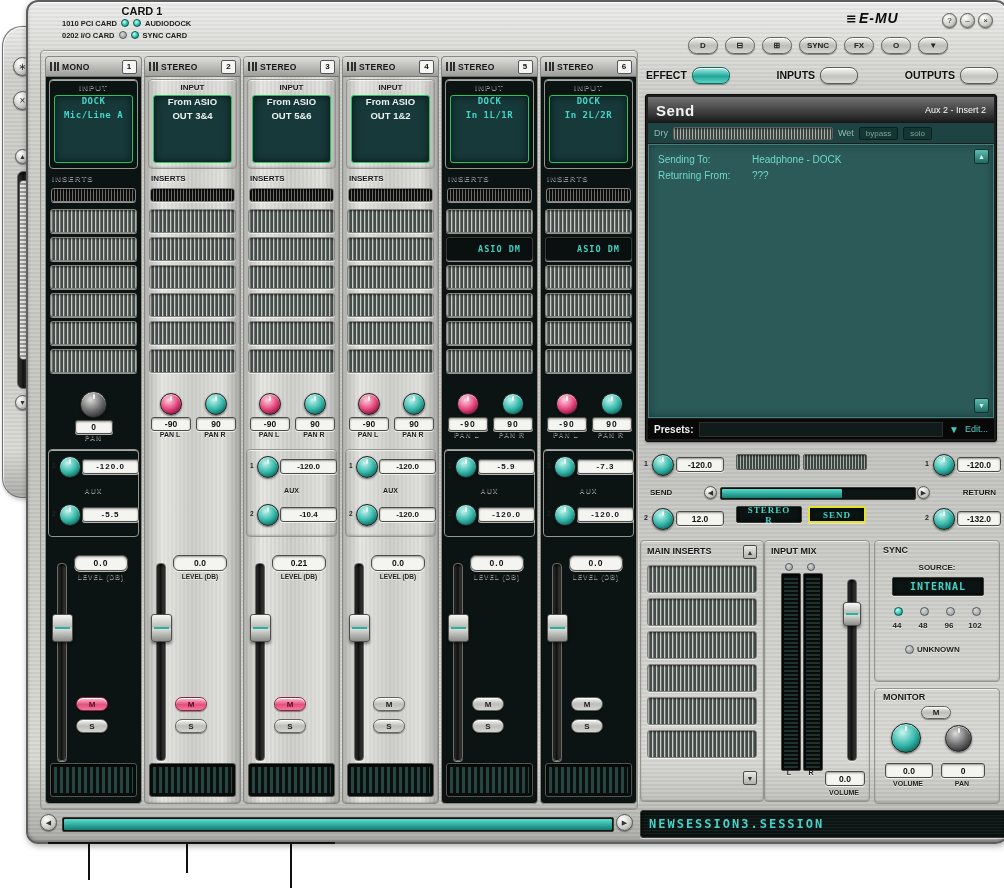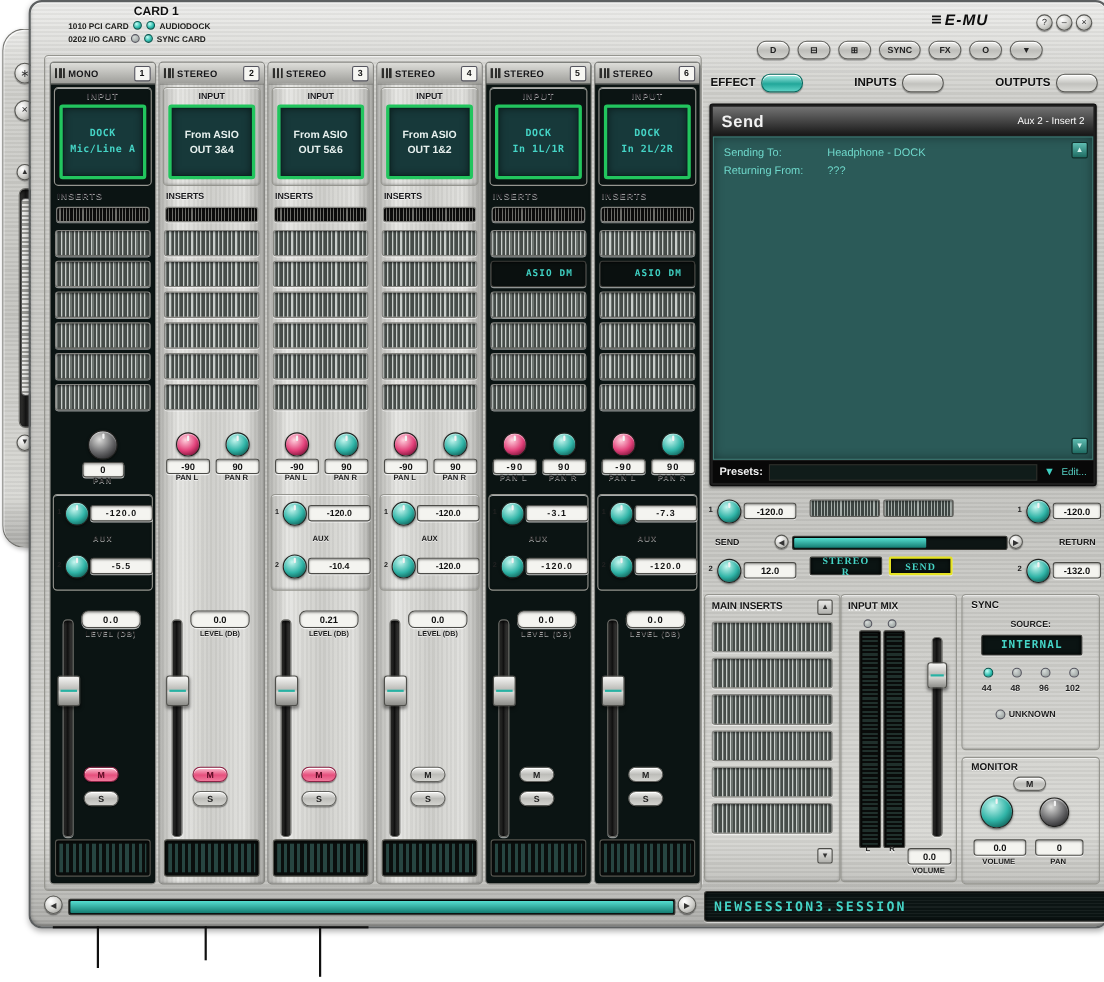--- a/index.html
+++ b/index.html
@@ -87,23 +87,23 @@
     box-shadow:inset 0 1px 0 rgba(255,255,255,.6), inset 0 -1px 2px rgba(0,0,0,.2);}
   .s-head{position:absolute;left:0;top:0;width:100%;height:20px;border-radius:3px 3px 0 0;
     background:linear-gradient(180deg,#dededa,#9d9d99);border-bottom:1px solid #73736f;
     display:flex;align-items:center;gap:3px;padding:0 4px;box-sizing:border-box;}
   .s-icon{width:9px;height:9px;background:linear-gradient(90deg,#2e2e2c 0 2px,transparent 2px 4px,#2e2e2c 4px 6px,transparent 6px 7px,#2e2e2c 7px 9px);}
   .s-type{flex:1;font:bold 8.5px "Liberation Sans",sans-serif;color:#17171a;letter-spacing:.3px;}
   .s-num{width:13px;height:12px;background:#f6f6f2;border:1px solid #55555f;border-radius:2px;
     font:bold 8px "Liberation Sans",sans-serif;color:#111;display:flex;align-items:center;justify-content:center;}
   .s-inputbox{position:absolute;left:3px;top:22px;right:3px;height:88px;}
   .s-inlabel{position:absolute;left:0;top:3px;width:100%;text-align:center;font:bold 8px "Liberation Sans",sans-serif;color:#18181c;text-shadow:0 1px 0 rgba(255,255,255,.6);}
-  .s-display{position:absolute;left:4px;top:15px;right:4px;bottom:5px;background:#17393a;border:3px solid #22c55e;border-radius:3px;
+  .s-display{position:absolute;left:4px;top:15px;right:4px;bottom:5px;background:#17393a;border:1px solid #22c55e;border-radius:3px;
     box-shadow:inset 0 0 0 1px #0c2423, inset 0 0 8px rgba(0,0,0,.6);
-    display:flex;flex-direction:column;align-items:center;justify-content:center;gap:3px;}
+    display:flex;flex-direction:column;align-items:center;justify-content:flex-start;gap:3px;}
   .s-dline1,.s-dline2{font:bold 9.5px "Liberation Sans",sans-serif;color:#e8f1ef;line-height:11px;}
   .strip.lcd .s-dline1,.strip.lcd .s-dline2{font-family:"DejaVu Sans Mono",monospace;color:#45d4c6;font-size:9px;letter-spacing:.5px;}
   .s-inslabel{position:absolute;left:6px;top:117px;font:bold 8px "Liberation Sans",sans-serif;color:#16161a;text-shadow:0 1px 0 rgba(255,255,255,.6);}
   .slot.s0{position:absolute;left:5px;right:5px;top:131px;height:12px;}
   .slot.sr{position:absolute;left:4px;right:4px;height:22px;}
   .slot.s1{top:152px;} .slot.s2{top:180px;} .slot.s3{top:208px;}
   .slot.s4{top:236px;} .slot.s5{top:264px;} .slot.s6{top:292px;}
   .asio-text{display:none;}
   .strip.asio .slot.s2{background:#0a100f;border-color:#3a3a36;display:flex;align-items:center;justify-content:center;}
   .strip.asio .asio-text{display:block;font:bold 8.5px "DejaVu Sans Mono",monospace;color:#3fd0c2;letter-spacing:1px;}
@@ -257,20 +257,27 @@
       <span class="vlabel">OUTPUTS</span>
       <span class="view-oval"></span>
     </div>
   </div>
 
   <div class="abs send-panel">
     <div class="sp-title">
       <span class="sp-name">Send</span>
       <span class="sp-corner">Aux 2 - Insert 2</span>
     </div>
+    <div class="sp-sub">
+      <span class="sp-drywet">Dry</span>
+      <div class="sp-slider hribbed"></div>
+      <span class="sp-drywet">Wet</span>
+      <button class="sp-small">bypass</button>
+      <button class="sp-small">solo</button>
+    </div>
     <div class="sp-content">
       <div class="sp-line" style="top:10px">
         <span class="sp-l">Sending To:</span>
         <span class="sp-v">Headphone - DOCK</span>
       </div>
       <div class="sp-line" style="top:26px">
         <span class="sp-l">Returning From:</span>
         <span class="sp-v">???</span>
       </div>
       <button class="sp-scroll" style="top:5px">▲</button>
@@ -546,21 +553,21 @@
     </div>
     <div class="pgroup pg-r">
       <div class="knob teal pk2"></div>
       <div class="valbox pv2">90</div>
       <div class="sub-label pgl">PAN R</div>
     </div>
   </div>
   <div class="s-aux groove">
     <span class="aux-n" style="top:12px">1</span>
     <div class="knob teal ak" style="top:6px"></div>
-    <div class="valbox av" style="top:9px">-3.1</div>
+    <div class="valbox av" style="top:9px">-5.9</div>
     <div class="sub-label aux-mid">AUX</div>
     <span class="aux-n" style="top:60px">2</span>
     <div class="knob teal ak" style="top:54px"></div>
     <div class="valbox av" style="top:57px">-120.0</div>
   </div>
   <div class="valbox lv">0.0</div>
   <div class="sub-label ll">LEVEL (DB)</div>
   <div class="ftrack strip-ftrack">
     <div class="fthumb" style="top:50px"></div>
   </div>

